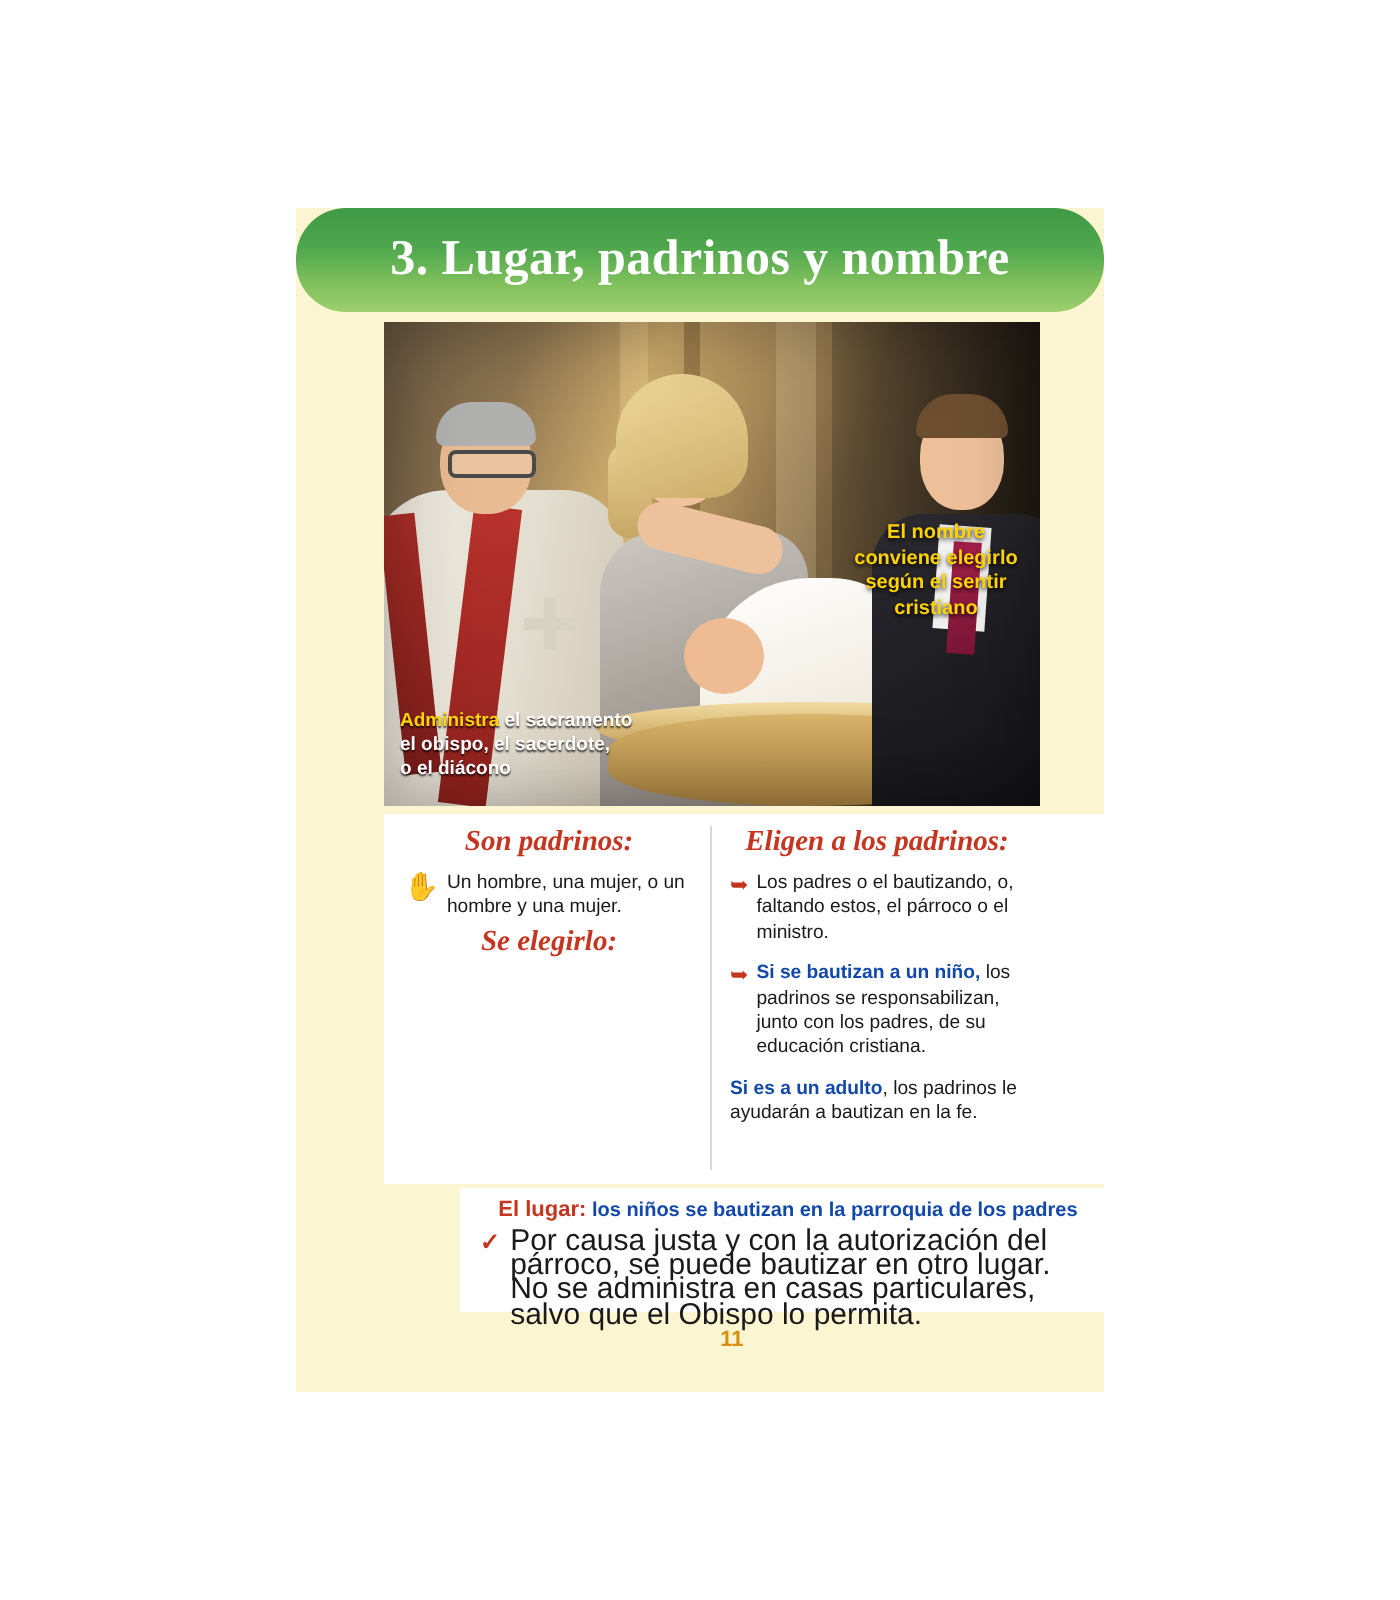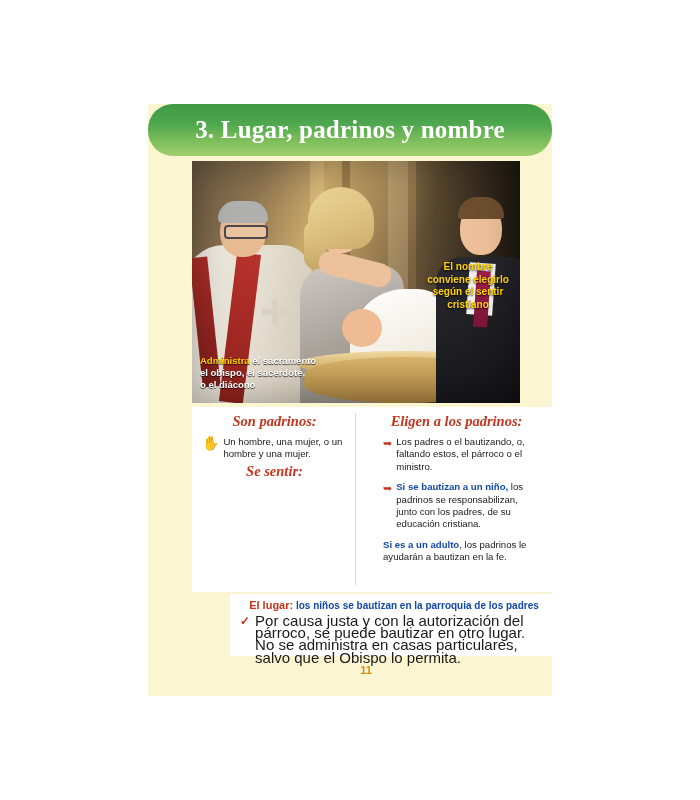--- a/index.html
+++ b/index.html
@@ -247,21 +247,21 @@
     background: #ffffff;
   }
   .col-left {
     position: absolute;
     left: 0; top: 0; width: 163px; height: 185px;
     padding: 4px 8px 0 10px;
     box-sizing: border-box;
   }
   .col-right {
     position: absolute;
-    left: 183px; top: 0; width: 163px; height: 185px;
+    left: 165px; top: 0; width: 163px; height: 185px;
     padding: 4px 8px 0 8px;
     box-sizing: border-box;
     border-radius: 30px;
   }
   .divider {
     position: absolute;
     left: 163px; top: 6px; width: 1px; height: 172px;
     background: #d8d8d8;
   }
   .head-red {
@@ -443,21 +443,21 @@
 
   <div class="panel">
     <div class="divider"></div>
 
     <div class="col-left">
       <div class="head-red">Son padrinos:</div>
       <div class="hand-row">
         <span class="hand-icon">✋</span>
         <span class="body-txt">Un hombre, una mujer, o un hombre y una mujer.</span>
       </div>
-      <div class="head-red">Se sentir:</div>
+      <div class="head-red">Se elegirlo:</div>
     </div>
 
     <div class="col-right">
       <div class="head-red">Eligen a los padrinos:</div>
       <div class="arrow-row">
         <span class="arrow-icon">➥</span>
         <span class="body-txt">Los padres o el bautizando, o, faltando estos, el párroco o el ministro.</span>
       </div>
       <div class="arrow-row">
         <span class="arrow-icon">➥</span>

